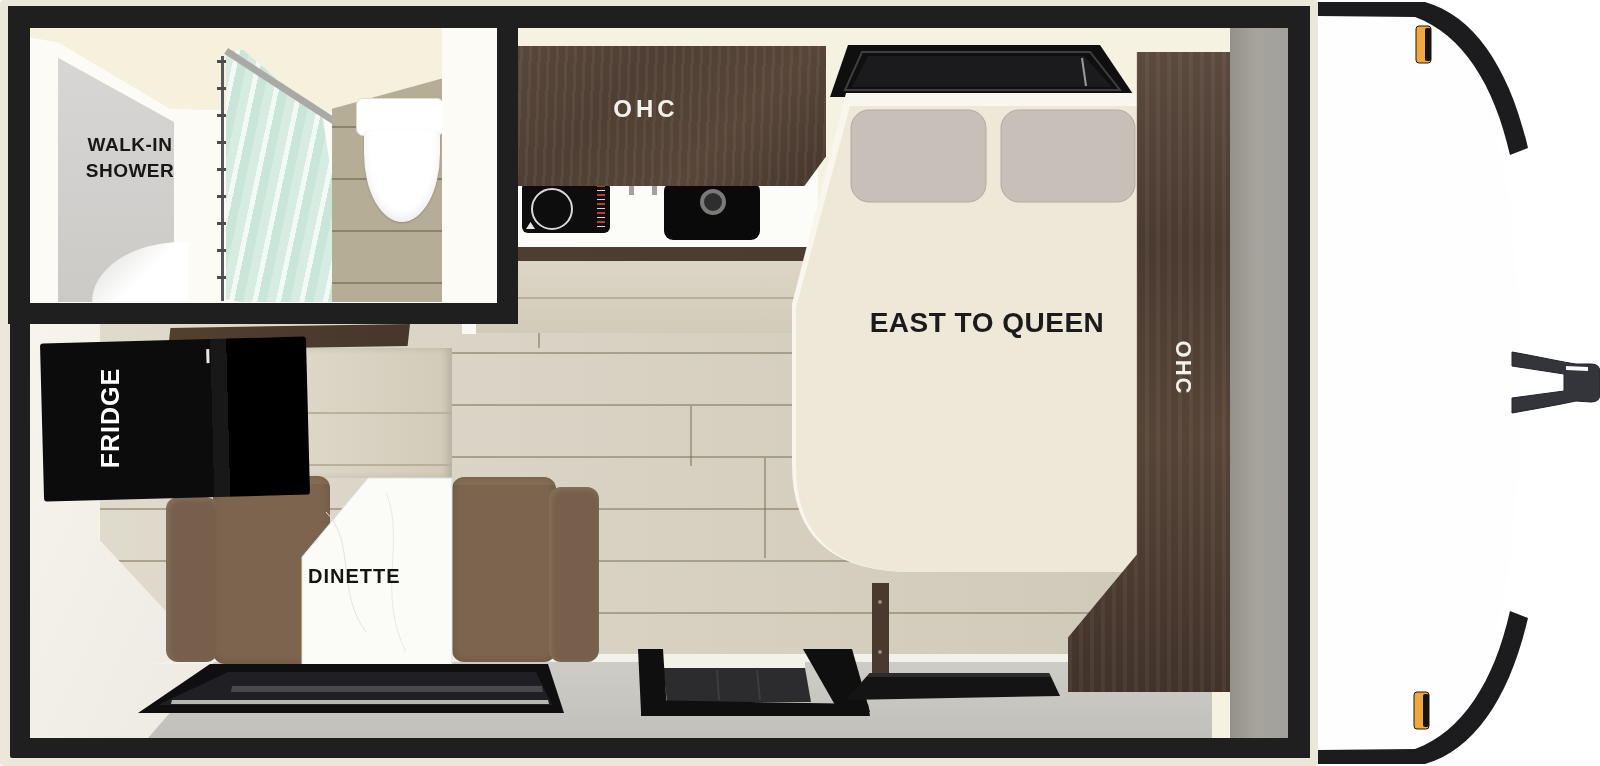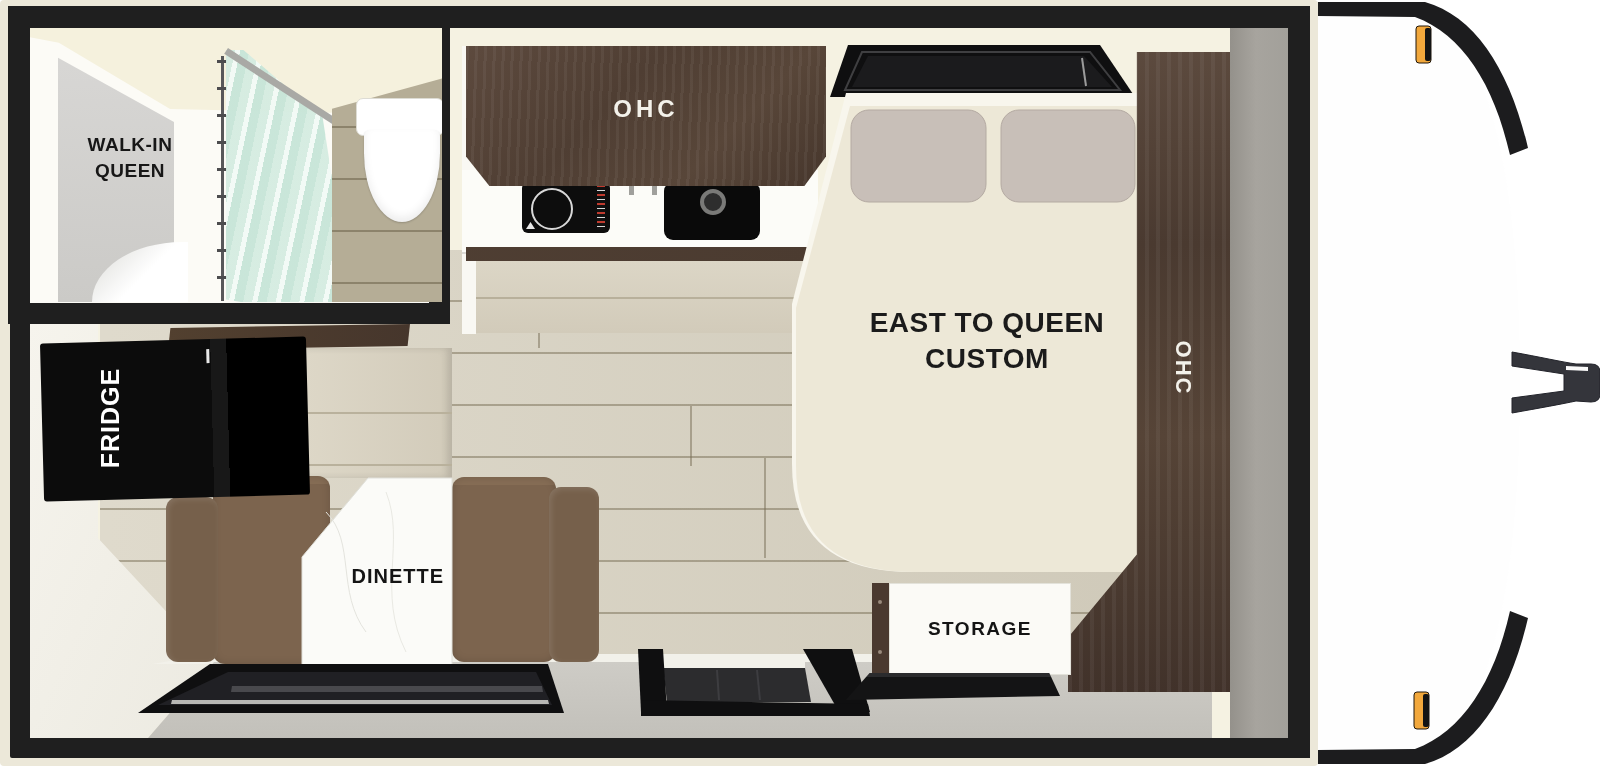--- a/index.html
+++ b/index.html
@@ -19,21 +19,21 @@
   .floor-seam-v{width:2px;background:rgba(120,110,85,.5);}
   .left-wall{left:30px;top:322px;width:184px;height:416px;background:linear-gradient(115deg,#f6f4ed,#eceae1);
     clip-path:polygon(0 0,37% 0,37% 52%,100% 82%,64% 100%,0 100%);}
   .floor-sliver{left:150px;top:654px;width:1062px;height:10px;background:#f2f1ea;
     clip-path:polygon(5.8% 0,100% 0,100% 100%,.2% 100%);}
   .floor-edge{left:148px;top:662px;width:1064px;height:76px;background:linear-gradient(180deg,#ceccc6,#c2c0ba);
     clip-path:polygon(6.2% 0,100% 0,100% 100%,0 100%);}
   .front-wall{left:1230px;top:28px;width:58px;height:710px;background:linear-gradient(90deg,#94918b,#a7a49e 45%,#a2a09a);}
 
   
-  .bath{left:8px;top:6px;width:442px;height:318px;box-sizing:border-box;
+  .bath{left:8px;top:6px;width:510px;height:318px;box-sizing:border-box;
         border:21px solid #1f1f1f;border-left-width:22px;border-top-width:22px;background:#fcfbf6;padding-left:36px;}
   .bath-inner{position:absolute;left:0;top:0;width:412px;height:274px;overflow:hidden;}
   .bath-ceiling{left:0;top:0;width:412px;height:92px;background:#f5f1dd;
     clip-path:polygon(0 0,100% 0,100% 72%,73% 92%,34% 88%,7% 16%,0 10%);}
   .bath-graywall{left:28px;top:17px;width:116px;height:257px;
     background:linear-gradient(180deg,#d8d7d5,#cbcac7);
     clip-path:polygon(0 5%,100% 30%,100% 100%,0 100%);}
   .shower-label{left:30px;top:104px;width:140px;text-align:center;color:#171717;
     font-weight:bold;font-size:19px;line-height:26px;letter-spacing:.5px;}
   .shower-pan{left:62px;top:214px;width:96px;height:60px;
@@ -96,21 +96,21 @@
   .fridge-label{left:50px;top:358px;width:120px;height:120px;display:flex;align-items:center;justify-content:center;
     transform:rotate(-90deg);color:#ffffff;font-weight:bold;font-size:25px;letter-spacing:1px;}
   .side-cabinet{left:306px;top:348px;width:146px;height:130px;background:linear-gradient(90deg,#ddd7c7,#d2cbba);
     box-shadow:inset -5px 0 7px rgba(0,0,0,.12);}
   .side-cabinet .s1{position:absolute;left:0;top:64px;width:100%;height:2px;background:#b9b19c;}
   .side-cabinet .s2{position:absolute;left:0;top:116px;width:100%;height:2px;background:#b9b19c;}
 
   
   .bench{background:linear-gradient(180deg,#866d55 0 8px,#7c644e 8px);border-radius:12px;box-shadow:inset 0 0 8px rgba(0,0,0,.15);}
   .bench-arm{background:linear-gradient(180deg,#80english 0,#76604b);background:#76604b;border-radius:12px;box-shadow:inset 2px 2px 6px rgba(255,255,255,.12);}
-  .dinette-label{left:308px;top:565px;width:136px;text-align:right;color:#141414;font-weight:bold;font-size:20px;letter-spacing:1px;}
+  .dinette-label{left:308px;top:565px;width:136px;text-align:left;color:#141414;font-weight:bold;font-size:20px;letter-spacing:1px;}
   .storage-wood{left:872px;top:583px;width:17px;height:90px;background:#4a392f;}
   .storage-box{left:889px;top:583px;width:180px;height:90px;background:#fbfaf6;border:1px solid #e3e2da;
     display:flex;align-items:center;justify-content:center;}
   .storage-box span{color:#141414;font-weight:bold;font-size:19px;letter-spacing:1.5px;}
   .storage-screw{position:absolute;width:4px;height:4px;border-radius:50%;background:#9a8b7d;left:878px;}
   .storage-mat{left:846px;top:673px;width:214px;height:27px;background:linear-gradient(180deg,#2b2b2d 0 4px,#141415 4px);
     clip-path:polygon(11% 0,95% 0,100% 85%,0 100%);}
 </style>
 </head>
 <body>
@@ -162,21 +162,20 @@
   </svg>
 
   <svg class="abs" style="left:780px;top:90px;" width="360" height="492" viewBox="0 0 360 492">
     <path d="M66,3 H357 V482 H132 Q12,482 12,374 V214 Z" fill="#f8f6ed"></path>
     <path d="M70,16 H357 V482 H134 Q16,482 16,376 V218 Z" fill="#ede8d7"></path>
     <rect x="71" y="20" width="135" height="92" rx="18" fill="#c8bfb8" stroke="#b4aaa2"></rect>
     <rect x="221" y="20" width="134" height="92" rx="18" fill="#c8bfb8" stroke="#b4aaa2"></rect>
   </svg>
   <div class="abs bed-text">
     <div>EAST TO QUEEN</div>
-    <div>CUSTOM</div>
   </div>
 
   <div class="abs bedside-ohc">
     <div class="grain"></div>
   </div>
   <div class="abs bedside-ohc-label">
     <span>OHC</span>
   </div>
 
   <div class="abs fridge-counter"></div>
@@ -219,40 +218,37 @@
     <line x1="92" y1="30" x2="94" y2="60" stroke="#3d3d40" stroke-width="2"></line>
     <line x1="132" y1="30" x2="135" y2="60" stroke="#3d3d40" stroke-width="2"></line>
     <polygon points="13,9 38,9 42,72 16,72" fill="#0f0f10"></polygon>
     <polygon points="178,9 227,9 245,72 214,72" fill="#0f0f10"></polygon>
     <polygon points="16,60 243,64 245,76 16,76" fill="#0f0f10"></polygon>
   </svg>
 
   <div class="abs storage-wood"></div>
   <div class="abs storage-screw" style="top:600px;"></div>
   <div class="abs storage-screw" style="top:650px;"></div>
-  <div class="abs storage-box">
-    <span>STORAGE</span>
-  </div>
   <div class="abs storage-mat"></div>
 
   <div class="abs bath">
     <div class="bath-inner">
       <div class="abs bath-ceiling"></div>
       <div class="abs bath-graywall"></div>
       <div class="abs shower-pan"></div>
       <div class="abs shower-rod"></div>
       <div class="abs shower-rings"></div>
       <div class="abs shower-glass"></div>
       <div class="abs shower-rail"></div>
       <div class="abs bath-floor"></div>
       <div class="abs toilet-tank"></div>
       <div class="abs toilet-bowl"></div>
       <div class="abs shower-label">
         <div>WALK-IN</div>
-        <div>QUEEN</div>
+        <div>SHOWER</div>
       </div>
     </div>
   </div>
 
   <svg class="abs" style="left:1310px;top:0;" width="290" height="766" viewBox="0 0 290 766">
     <rect x="0" y="2" width="12" height="762" fill="#ece8d9"></rect>
     <path d="M8,8 C70,8 110,10 122,14 C178,48 210,180 210,383 C210,586 178,718 122,752 C110,756 70,758 8,758 Z" fill="#fefefe"></path>
     <path d="M8,2 L115,2 C165,16 200,70 218,148 L200,155 C184,84 152,34 105,17 L8,16 Z" fill="#1c1c1e"></path>
     <path d="M8,764 L115,764 C165,750 200,696 218,618 L200,611 C184,682 152,732 105,749 L8,750 Z" fill="#1c1c1e"></path>
     <rect x="106" y="26" width="15" height="37" rx="3" fill="#f2a83c" stroke="#20160a"></rect>

